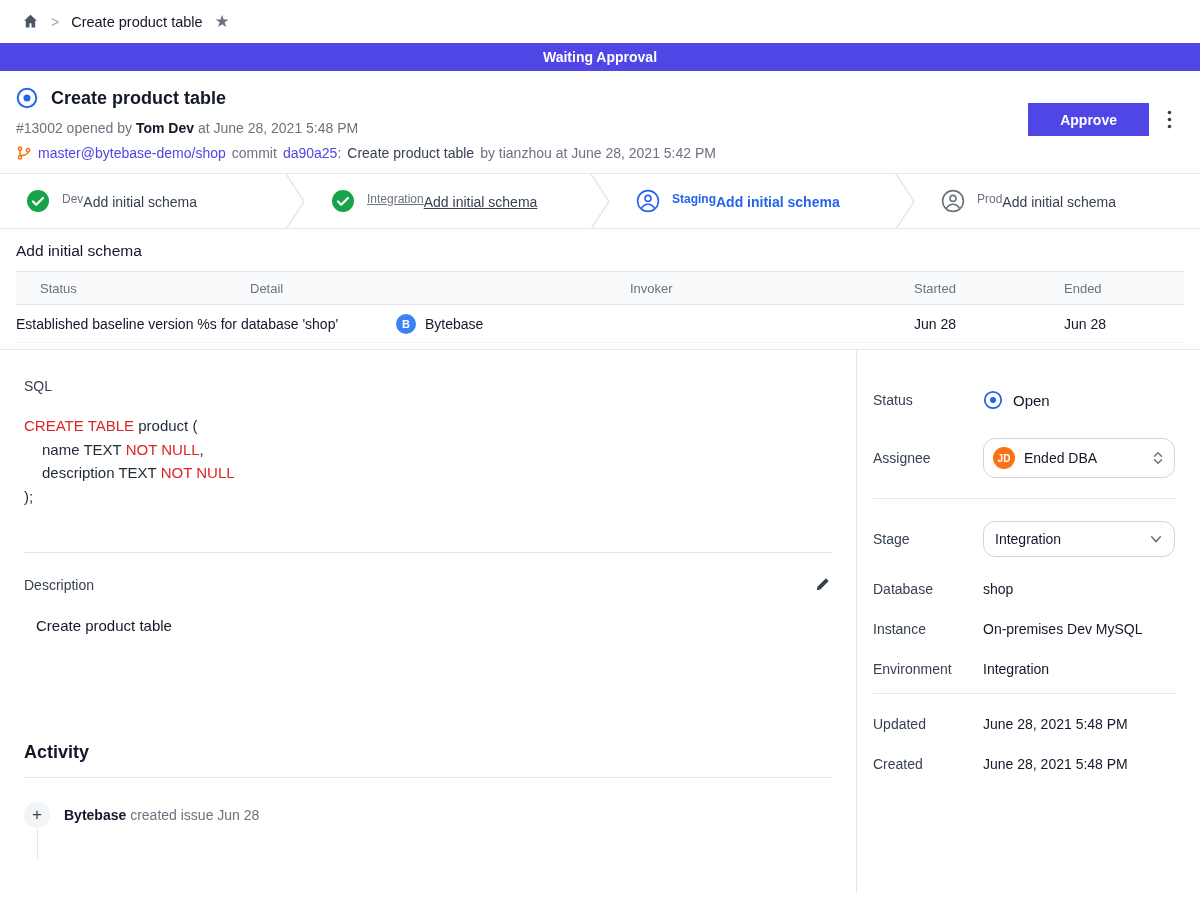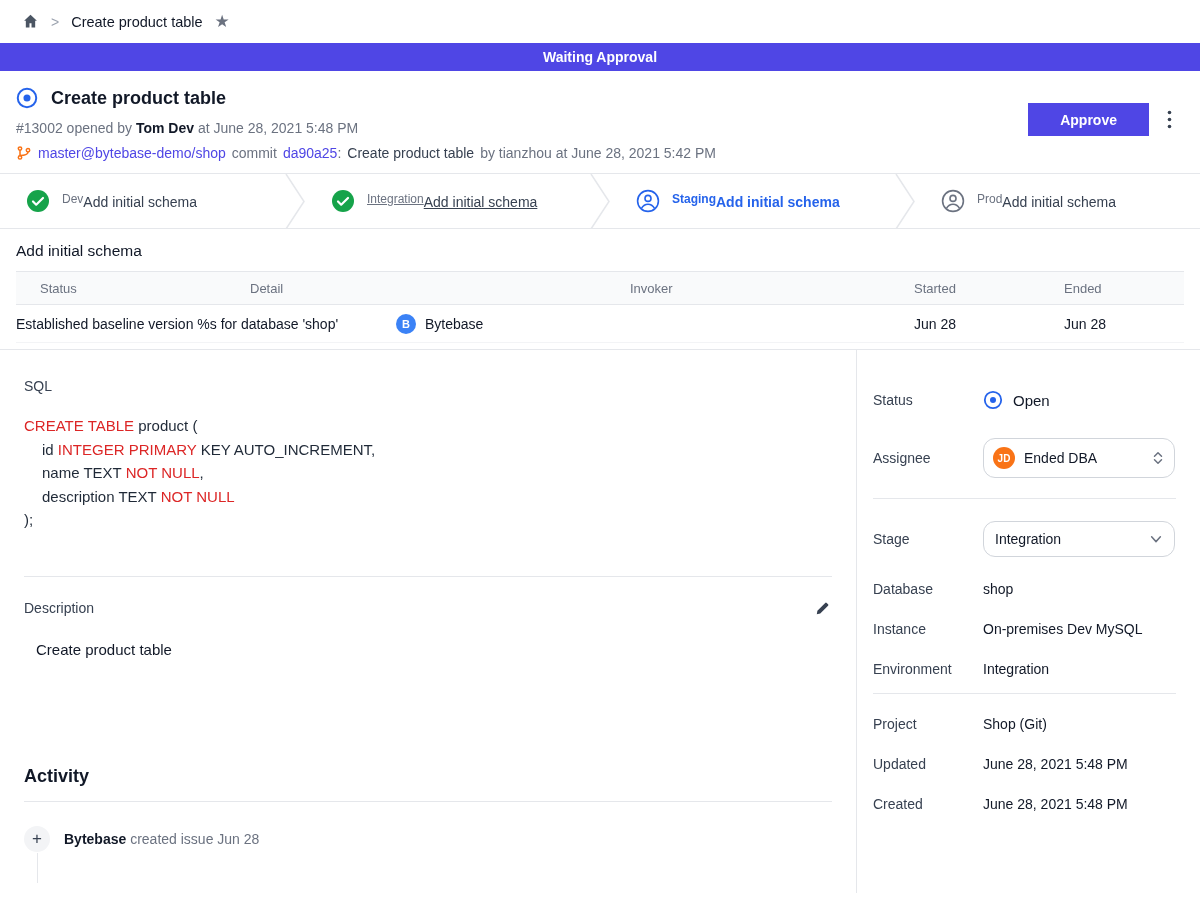--- a/index.html
+++ b/index.html
@@ -246,21 +246,20 @@
         <span class="c-ended">Jun 28</span>
       </div>
     </div>
   </div>
 
   <div class="main">
     <div class="left">
       <div class="sql-label">SQL</div>
       <div class="sql-code">
         <div class="sql-line"><span class="kw">CREATE TABLE</span><span> product (</span></div>
-        <div class="sql-line ind"><span>id </span><span class="kw">INTEGER PRIMARY</span><span> KEY AUTO_INCREMENT,</span></div>
         <div class="sql-line ind"><span>name TEXT </span><span class="kw">NOT NULL</span><span>,</span></div>
         <div class="sql-line ind"><span>description TEXT </span><span class="kw">NOT NULL</span></div>
         <div class="sql-line"><span>);</span></div>
       </div>
 
       <hr class="divider divider-1">
 
       <div class="desc-head">
         <span class="desc-label">Description</span>
         <span class="pencil-btn">
@@ -334,24 +333,20 @@
         <span class="s-value">On-premises Dev MySQL</span>
       </div>
       <div class="s-row row-env">
         <span class="s-label">Environment</span>
         <span class="s-value">Integration</span>
       </div>
 
       <hr class="divider s-divider">
 
       <div class="s-row">
-        <span class="s-label">Project</span>
-        <span class="s-value">Shop (Git)</span>
-      </div>
-      <div class="s-row">
         <span class="s-label">Updated</span>
         <span class="s-value">June 28, 2021 5:48 PM</span>
       </div>
       <div class="s-row">
         <span class="s-label">Created</span>
         <span class="s-value">June 28, 2021 5:48 PM</span>
       </div>
     </div>
   </div>
 

